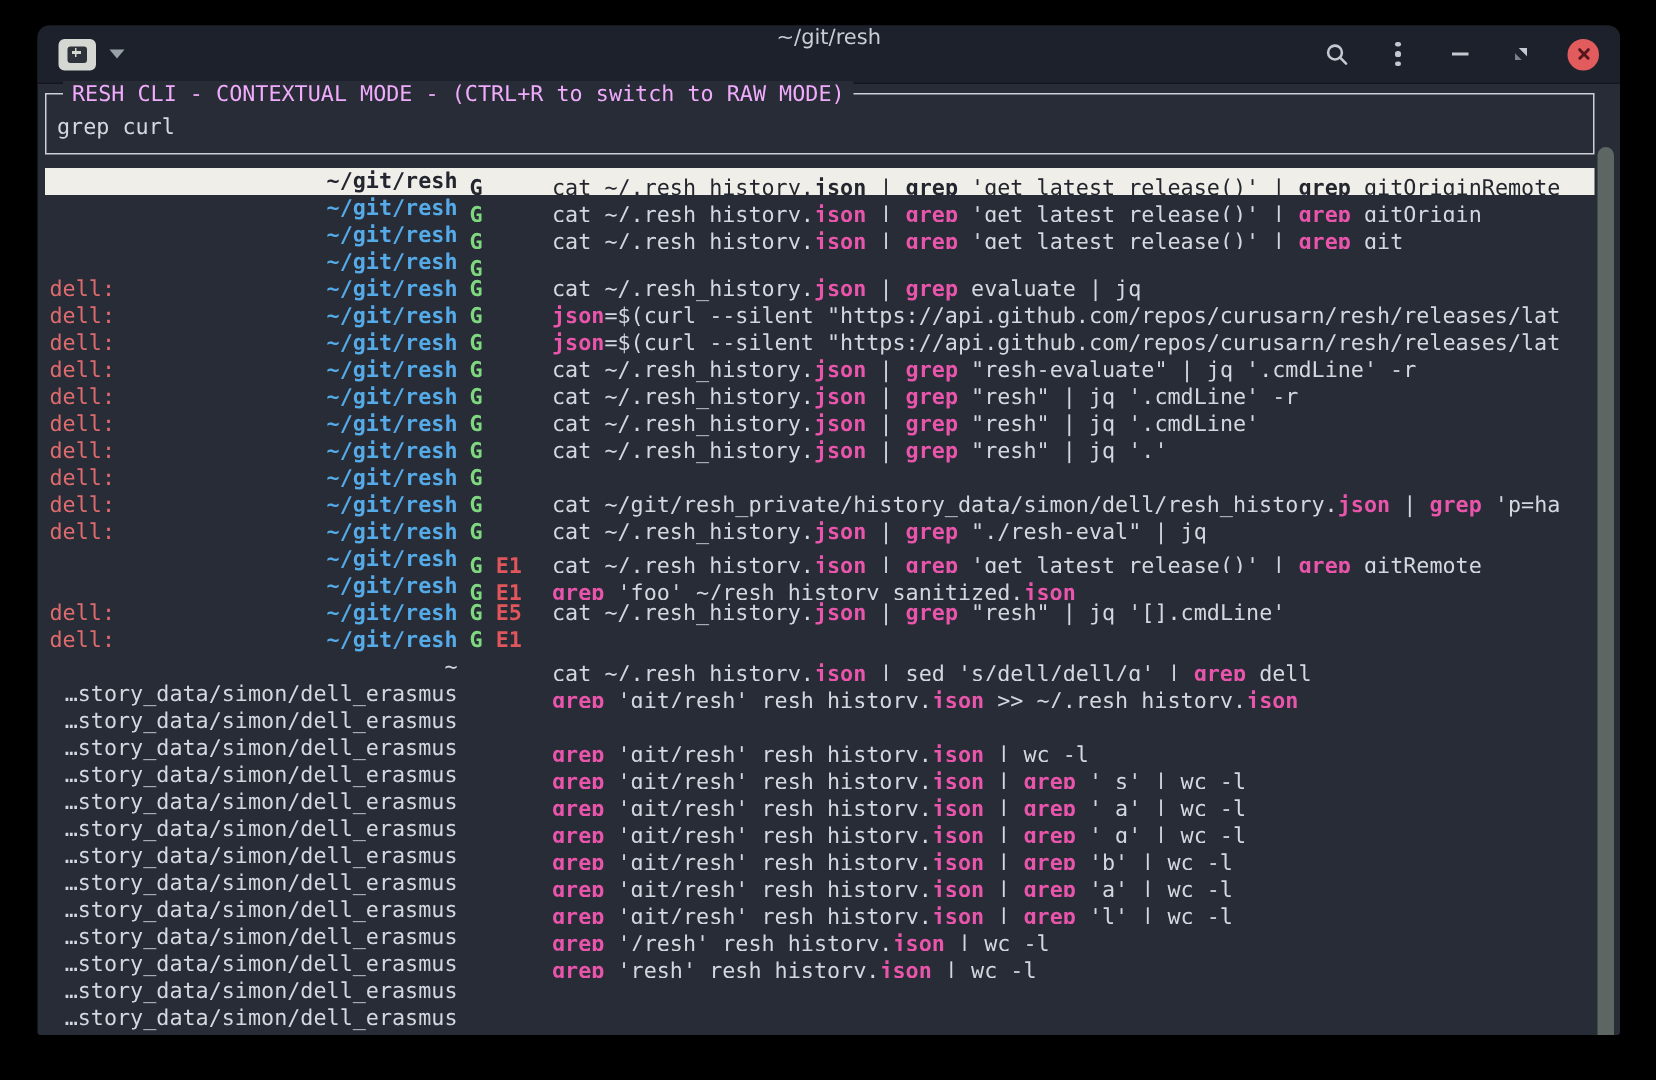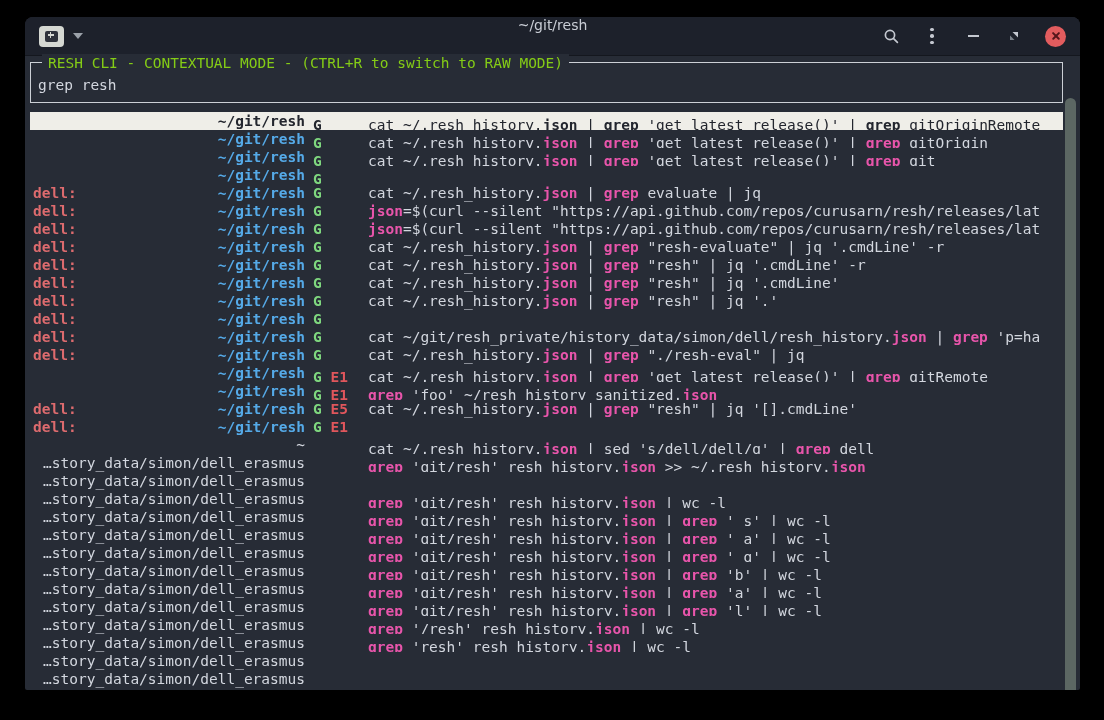--- a/index.html
+++ b/index.html
@@ -29,27 +29,27 @@
   .close-btn{width:21px;height:21px;border-radius:50%;background:#e25c5e;position:relative;cursor:pointer;}
   .close-btn:before,.close-btn:after{content:"";position:absolute;left:5.5px;top:9.7px;width:10px;height:1.8px;
         background:#55161c;border-radius:1px;}
   .close-btn:before{transform:rotate(45deg);} .close-btn:after{transform:rotate(-45deg);}
   
   .content{position:absolute;left:0;right:0;top:38px;bottom:0;
            font-size:14.5px;line-height:18px;color:#d3d7df;}
   .resh-box{position:absolute;left:5px;right:17px;top:7px;height:39px;
             border:1px solid #ccd0d6;}
   .mode-title{position:absolute;top:-9px;left:11px;padding:0 6px;background:var(--term_bg,#272c36);
-              white-space:pre;color:#84cc16;}
+              white-space:pre;color:#f0abfc;}
   .resh-query{position:absolute;left:7px;top:13px;white-space:pre;}
   .history-list{position:absolute;left:5px;right:17px;top:57px;}
   .row{height:18px;display:flex;white-space:pre;overflow:hidden;align-items:baseline;line-height:18px;}
   .row.selected{background:var(--selected_bg,#efeee8);color:#23262e;}
   .col-id{flex:0 0 272px;display:flex;justify-content:space-between;padding-left:3px;overflow:hidden;}
-  .host{color:var(--host_red,#dd6b6e);font-weight:bold;}
+  .host{color:var(--host_red,#dd6b6e);}
   .dir.git{color:var(--dir_blue,#55aae8);font-weight:bold;}
   .col-flags{flex:0 0 55px;padding-left:8px;font-weight:bold;}
   .flag.ok{color:var(--flag_green,#7fd87f);}
   .flag.err{color:var(--error_red,#e0565c);}
   .cmd{flex:1 1 auto;overflow:hidden;}
   .match{color:var(--match_pink,#e855ab);font-weight:bold;}
   .row.selected .host,.row.selected .dir.git,.row.selected .flag,.row.selected .match{color:inherit;}
   .scrollbar{position:absolute;right:4px;top:43px;width:11px;height:626px;
              background:var(--scrollbar_grey,#5c6763);border-radius:6px;cursor:pointer;}
 </style>
@@ -88,21 +88,21 @@
           <path d="M3 11 L3 6.5 L7.5 11 Z" fill="#7b828b"></path>
         </svg>
       </span>
       <span class="close-btn"></span>
     </div>
   </div>
 
   <div class="content">
     <div class="resh-box">
       <span class="mode-title">RESH CLI - CONTEXTUAL MODE - (CTRL+R to switch to RAW MODE)</span>
-      <div class="resh-query">grep resh</div>
+      <div class="resh-query">grep curl</div>
     </div>
     <div class="history-list" id="list">
         <div class="row selected"><span class="col-id"><span class="host"></span><span class="dir git">~/git/resh</span></span><span class="col-flags"><span class="flag ok">G</span></span><span class="cmd">cat ~/.resh_history.<span class="match">json</span> | <span class="match">grep</span> 'get_latest_release()' | <span class="match">grep</span> gitOriginRemote</span></div>
         <div class="row"><span class="col-id"><span class="host"></span><span class="dir git">~/git/resh</span></span><span class="col-flags"><span class="flag ok">G</span></span><span class="cmd">cat ~/.resh_history.<span class="match">json</span> | <span class="match">grep</span> 'get_latest_release()' | <span class="match">grep</span> gitOrigin</span></div>
         <div class="row"><span class="col-id"><span class="host"></span><span class="dir git">~/git/resh</span></span><span class="col-flags"><span class="flag ok">G</span></span><span class="cmd">cat ~/.resh_history.<span class="match">json</span> | <span class="match">grep</span> 'get_latest_release()' | <span class="match">grep</span> git</span></div>
         <div class="row"><span class="col-id"><span class="host"></span><span class="dir git">~/git/resh</span></span><span class="col-flags"><span class="flag ok">G</span></span></div>
         <div class="row"><span class="col-id"><span class="host">dell:</span><span class="dir git">~/git/resh</span></span><span class="col-flags"><span class="flag ok">G</span></span><span class="cmd">cat ~/.resh_history.<span class="match">json</span> | <span class="match">grep</span> evaluate | jq</span></div>
         <div class="row"><span class="col-id"><span class="host">dell:</span><span class="dir git">~/git/resh</span></span><span class="col-flags"><span class="flag ok">G</span></span><span class="cmd"><span class="match">json</span>=$(curl --silent "https://api.github.com/repos/curusarn/resh/releases/lat</span></div>
         <div class="row"><span class="col-id"><span class="host">dell:</span><span class="dir git">~/git/resh</span></span><span class="col-flags"><span class="flag ok">G</span></span><span class="cmd"><span class="match">json</span>=$(curl --silent "https://api.github.com/repos/curusarn/resh/releases/lat</span></div>
         <div class="row"><span class="col-id"><span class="host">dell:</span><span class="dir git">~/git/resh</span></span><span class="col-flags"><span class="flag ok">G</span></span><span class="cmd">cat ~/.resh_history.<span class="match">json</span> | <span class="match">grep</span> "resh-evaluate" | jq '.cmdLine' -r</span></div>

